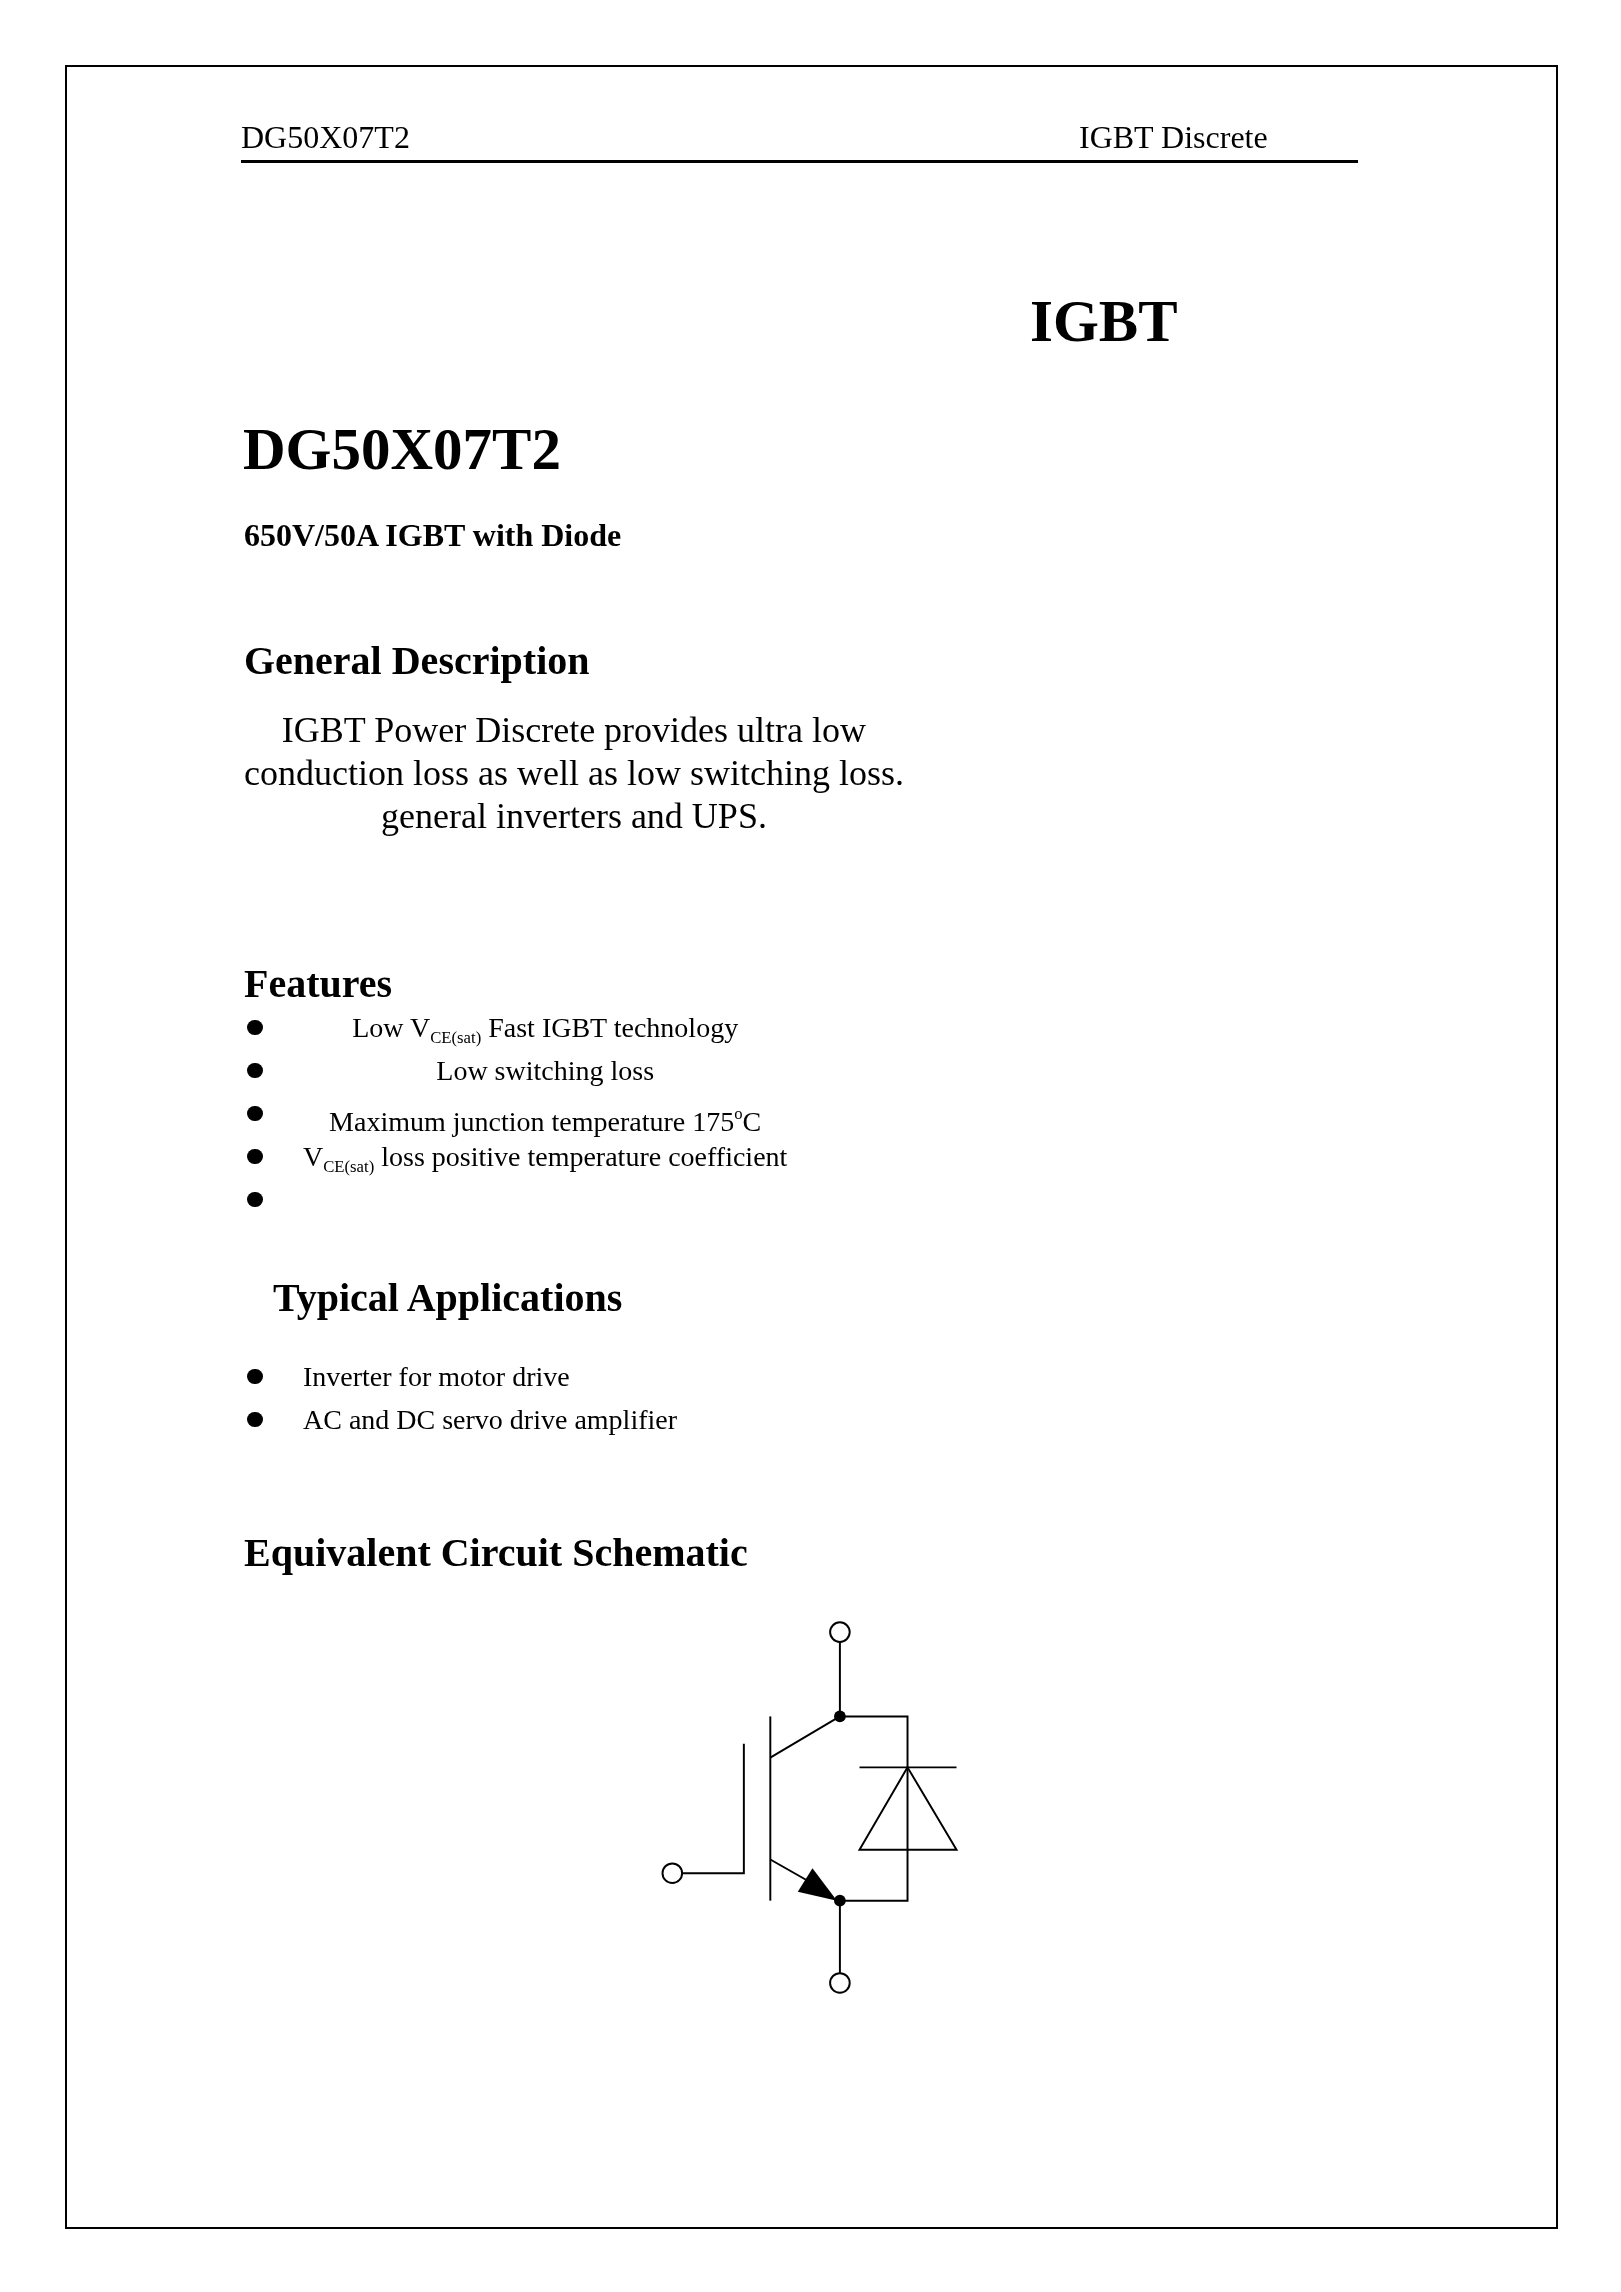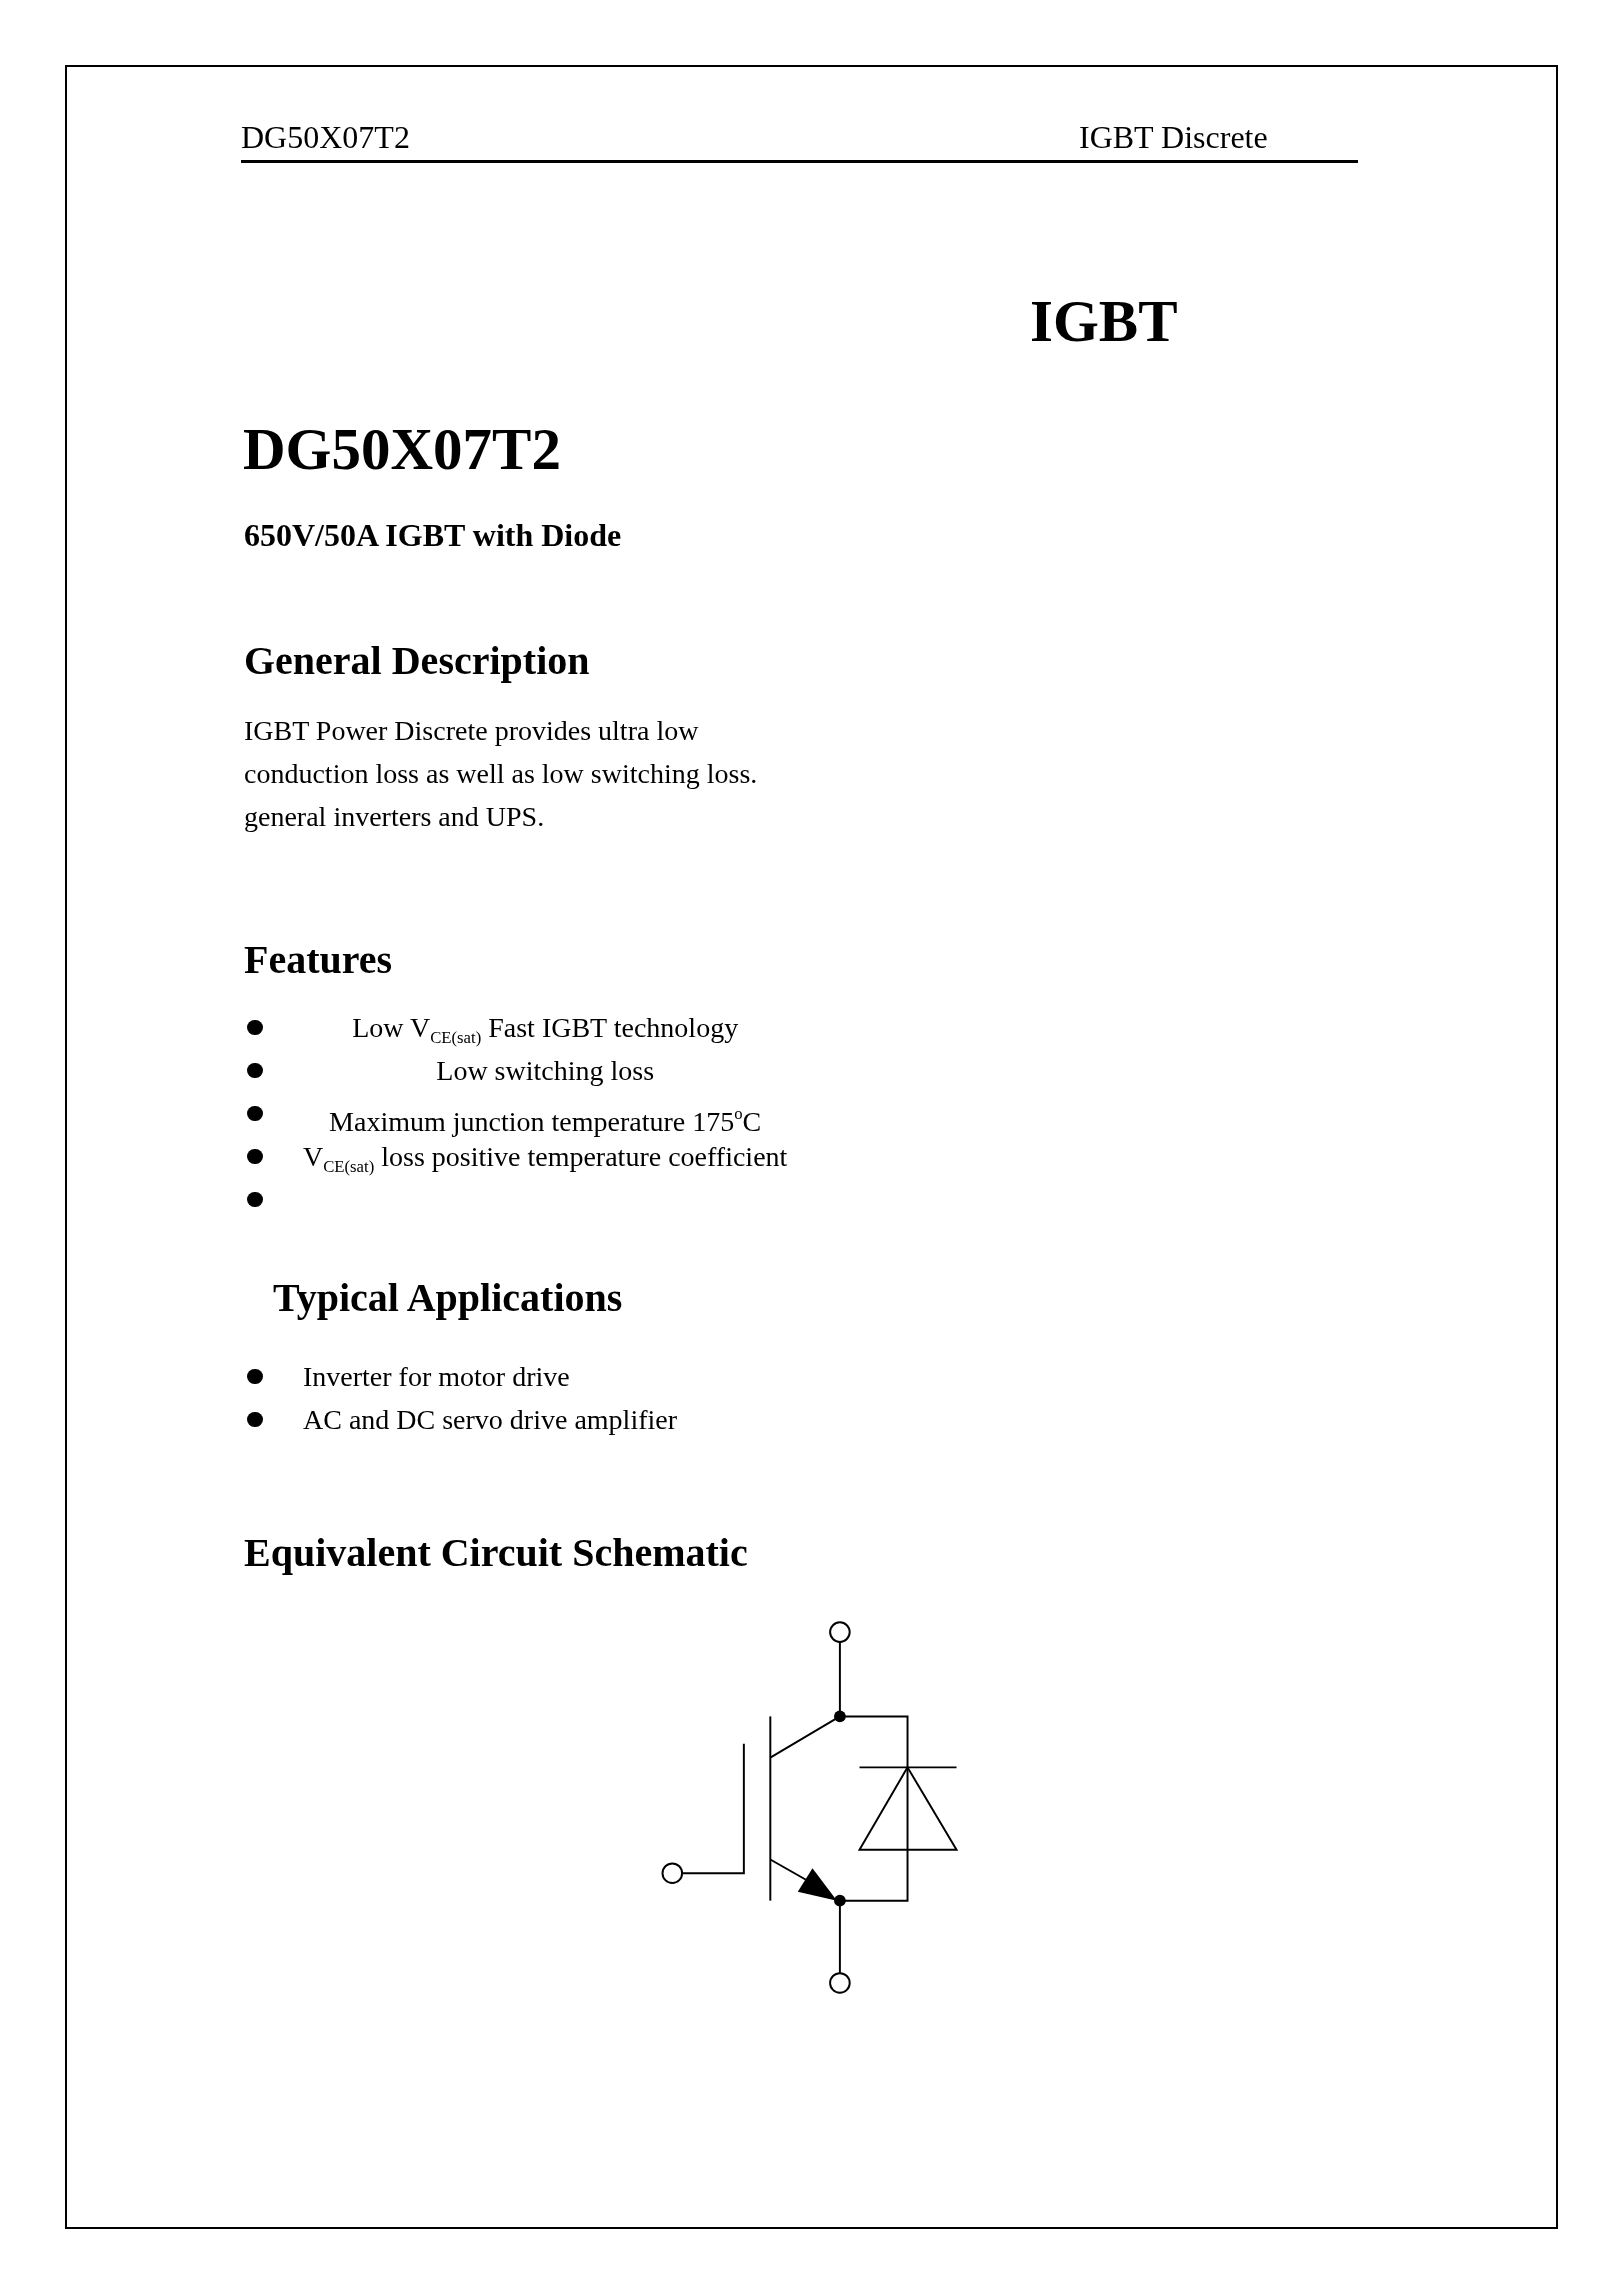--- a/index.html
+++ b/index.html
@@ -9,21 +9,21 @@
                  border: 2px solid #000; box-sizing: content-box; }
   .abs { position: absolute; white-space: nowrap; }
   .hdr { font-size: 32px; line-height: 1; }
   .hdr-left { left: 241px; top: 121px; }
   .hdr-right { left: 1079px; top: 121px; }
   .hdr-rule { position: absolute; left: 241px; top: 160px; width: 1117px; height: 2.9px; background: #000; }
   .big-igbt { left: 1030px; top: 292px; font-size: 59px; font-weight: bold; line-height: 1; }
   .part { left: 243px; top: 420px; font-size: 59px; font-weight: bold; line-height: 1; }
   .subtitle { left: 244px; top: 519px; font-size: 32px; font-weight: bold; line-height: 1; }
   .h2 { font-size: 40px; font-weight: bold; line-height: 1; left: 244px; }
-  .body { font-size: 28px; line-height: 43px; left: 244px; }
+  .body { font-size: 36px; line-height: 43px; left: 244px; text-align: center; }
   .list { position: absolute; left: 247px; margin: 0; padding: 0; list-style: none; font-size: 28px; }
   .list li { position: relative; height: 43px; line-height: 43px; padding-left: 56px; white-space: nowrap; }
   .bullet { position: absolute; left: 0; top: 13.7px; width: 15.7px; height: 15.7px; border-radius: 50%; background: #000; }
   .sub { font-size: 16.7px; vertical-align: -5.9px; }
   .sup { font-size: 16.7px; vertical-align: 11.8px; }
   svg.schem { position: absolute; left: 0; top: 0; }
 </style>
 </head>
 <body>
 
@@ -37,21 +37,21 @@
 <div class="abs part">DG50X07T2</div>
 <div class="abs subtitle">650V/50A IGBT with Diode</div>
 
 <div class="abs h2" style="top:641px;">General Description</div>
 <div class="abs body" style="top:709px;">
   <div>IGBT Power Discrete provides ultra low</div>
   <div>conduction loss as well as low switching loss.</div>
   <div>general inverters and UPS.</div>
 </div>
 
-<div class="abs h2" style="top:940px;">Features</div>
+<div class="abs h2" style="top:964px;">Features</div>
 <ul class="list" style="top:1006px;text-align:center;">
   <li>
     <span class="bullet"></span>
     <span>Low V</span><span class="sub">CE(sat)</span><span> Fast IGBT technology</span>
   </li>
   <li>
     <span class="bullet"></span>
     <span>Low switching loss</span>
   </li>
   <li>

